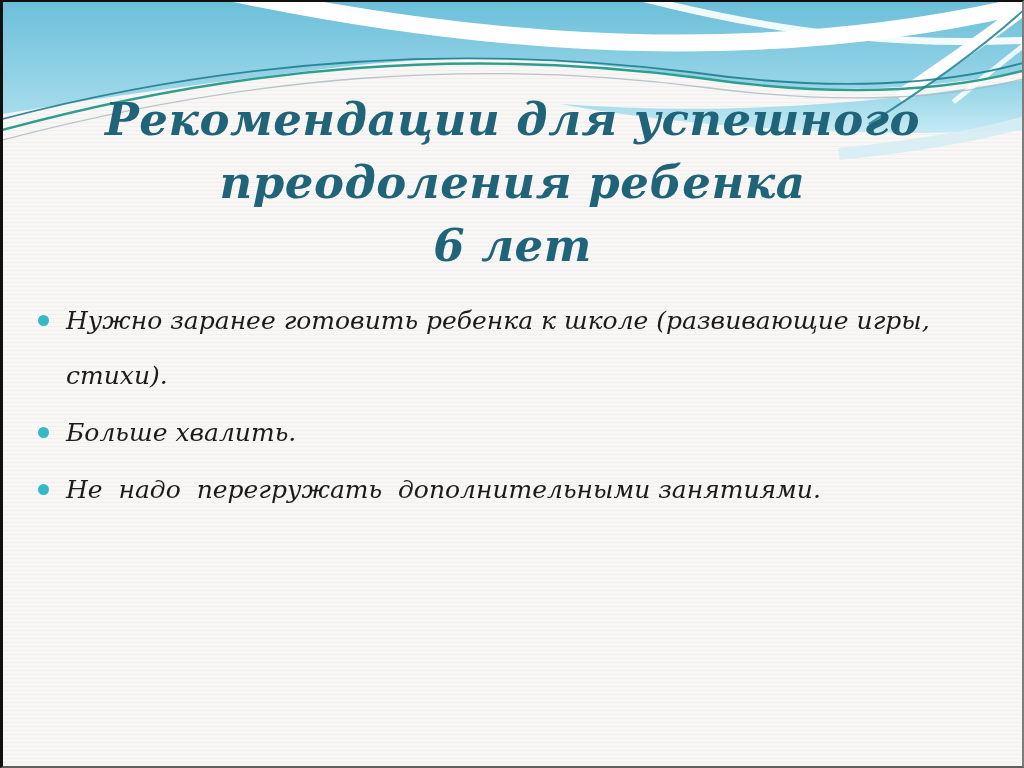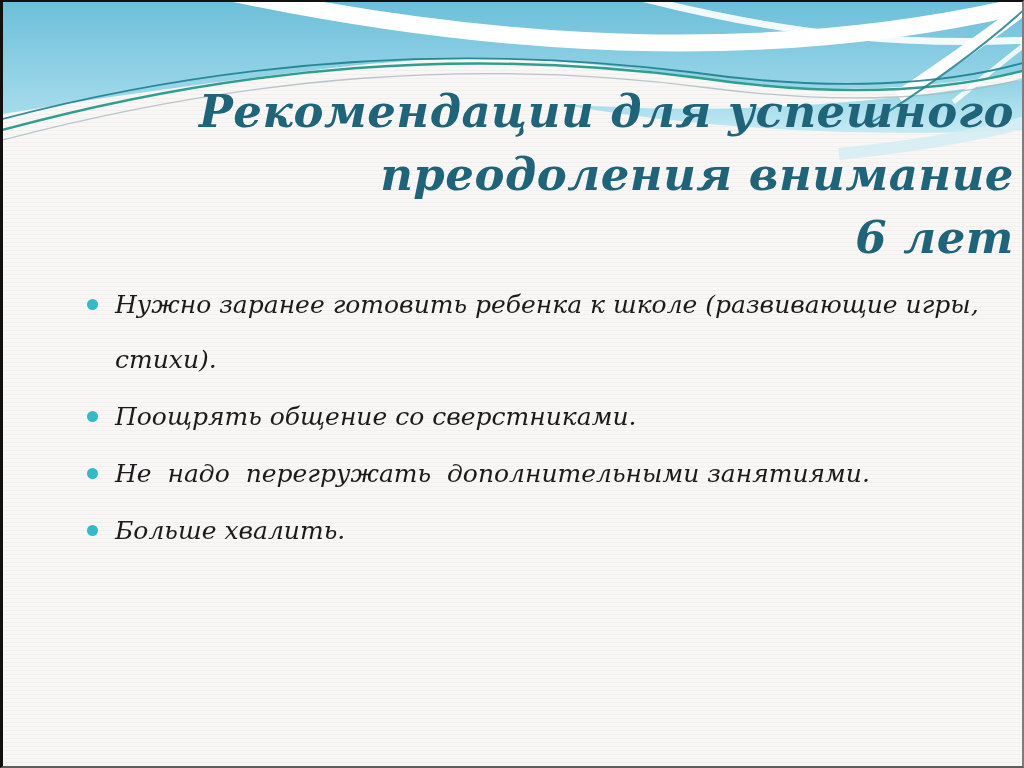--- a/index.html
+++ b/index.html
@@ -23,35 +23,35 @@
     border-right: 2px solid #7d7d7d;
     border-bottom: 2px solid #5e5e5e;
   }
   .wave-svg {
     position: absolute; top: 0; left: 0;
     width: 100%; height: 250px;
     display: block;
   }
   .content { position: relative; z-index: 1; }
   .title {
-    margin: 8px;
+    margin: 16px;
     padding-top: 70px;
-    text-align: right;
+    text-align: center;
     font-size: 45px;
     line-height: 63px;
     font-weight: bold;
     font-style: italic;
     color: var(--title-text, #20647a);
     letter-spacing: 0.5px;
   }
   .title .tline { display: block; }
   ul.bullets {
     list-style: none;
     margin: 6px 0 0 0;
-    padding: 0 28px 0 84px;
+    padding: 0 28px 0 35px;
   }
   ul.bullets li {
     display: flex;
     align-items: flex-start;
     margin-bottom: 2px;
   }
   .dot {
     flex: 0 0 auto;
     width: 11px; height: 11px;
     margin-top: 22px;
@@ -97,36 +97,32 @@
     <path d="M-8,130 C240,62 470,46 700,76 C840,96 950,90 1035,66" fill="none" stroke="#2f9e8e" stroke-width="2.4"></path>
     <path d="M-8,119 C230,56 460,42 690,70 C830,90 950,84 1035,58" fill="none" stroke="#1d7f8f" stroke-width="1.8" opacity="0.9"></path>
     <path d="M-8,140 C250,72 480,56 710,86 C850,104 960,96 1035,74" fill="none" stroke="#a9b8be" stroke-width="1.3" opacity="0.8"></path>
     <path d="M870,122 C950,72 1005,30 1050,-15" fill="none" stroke="#1d7f8f" stroke-width="2" opacity="0.85"></path>
     <path d="M840,152 C920,144 980,134 1035,118" fill="none" stroke="#d6edf4" stroke-width="12" opacity="0.9"></path>
   </svg>
 
   <div class="content">
     <h1 class="title">
       <span class="tline">Рекомендации для успешного</span>
-      <span class="tline">преодоления внимание</span>
+      <span class="tline">преодоления ребенка</span>
       <span class="tline">6 лет</span>
     </h1>
 
     <ul class="bullets">
       <li>
         <span class="dot"></span>
         <span class="btext">Нужно заранее готовить ребенка к школе (развивающие игры, стихи).</span>
       </li>
       <li>
         <span class="dot"></span>
-        <span class="btext">Поощрять общение со сверстниками.</span>
+        <span class="btext">Больше хвалить.</span>
       </li>
       <li>
         <span class="dot"></span>
         <span class="btext">Не  надо  перегружать  дополнительными занятиями.</span>
-      </li>
-      <li>
-        <span class="dot"></span>
-        <span class="btext">Больше хвалить.</span>
       </li>
     </ul>
   </div>
 </div>
 
 </body></html>

